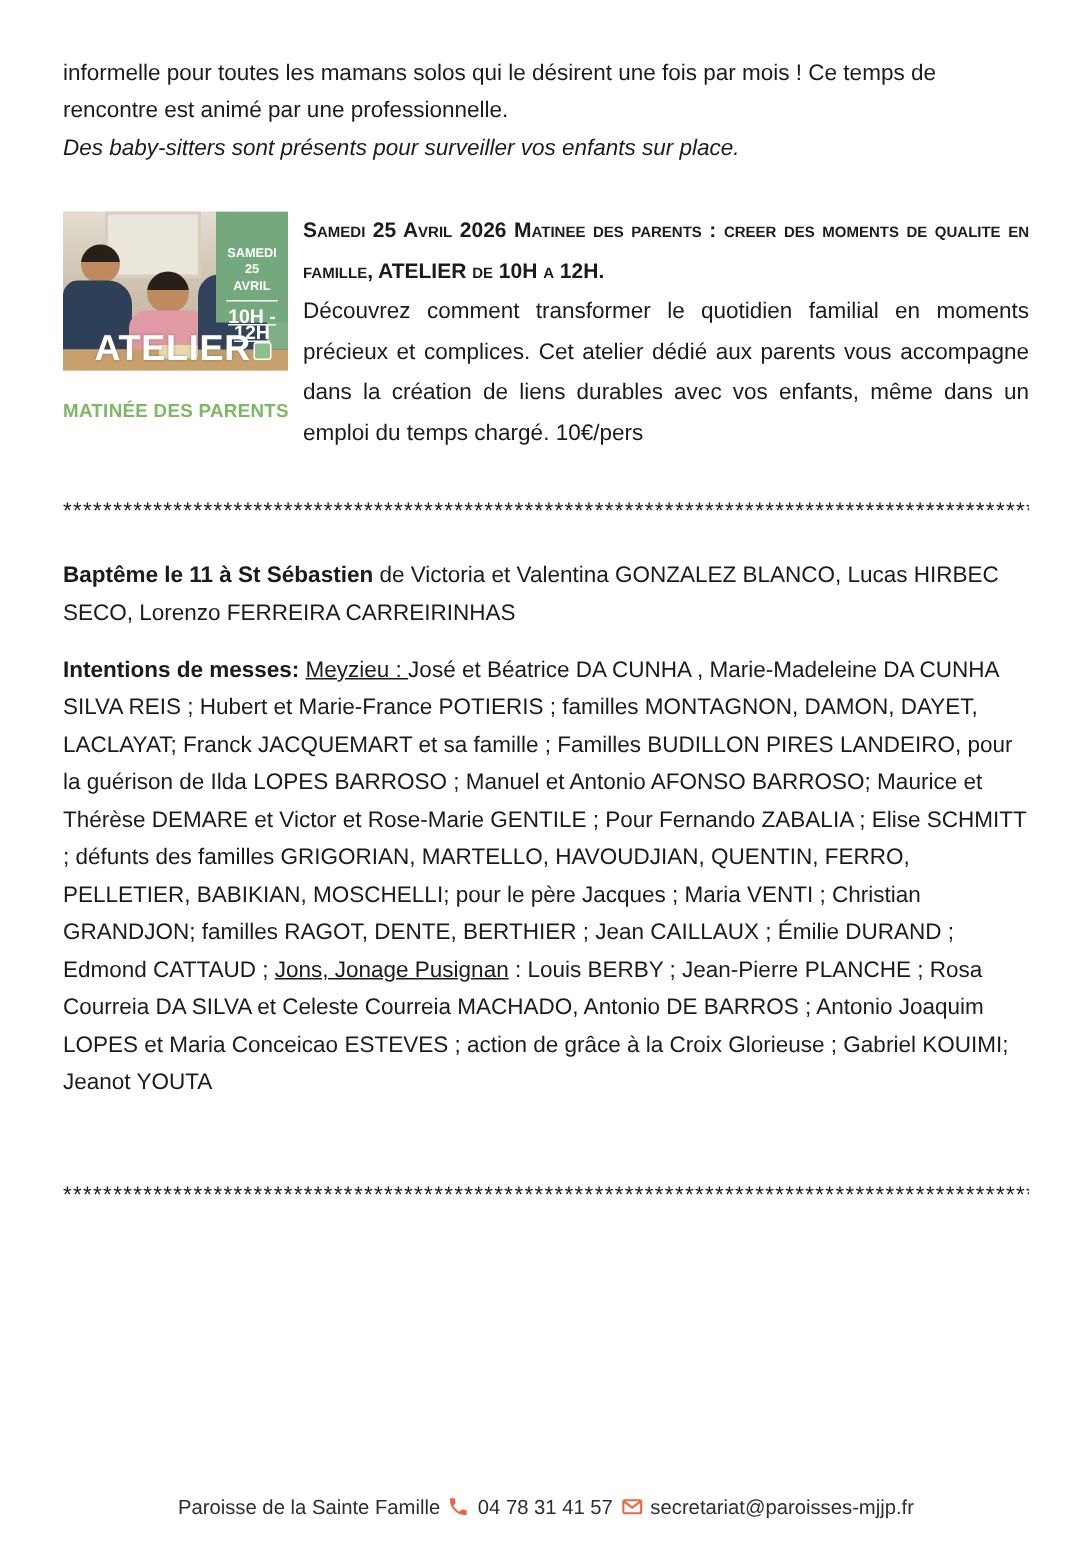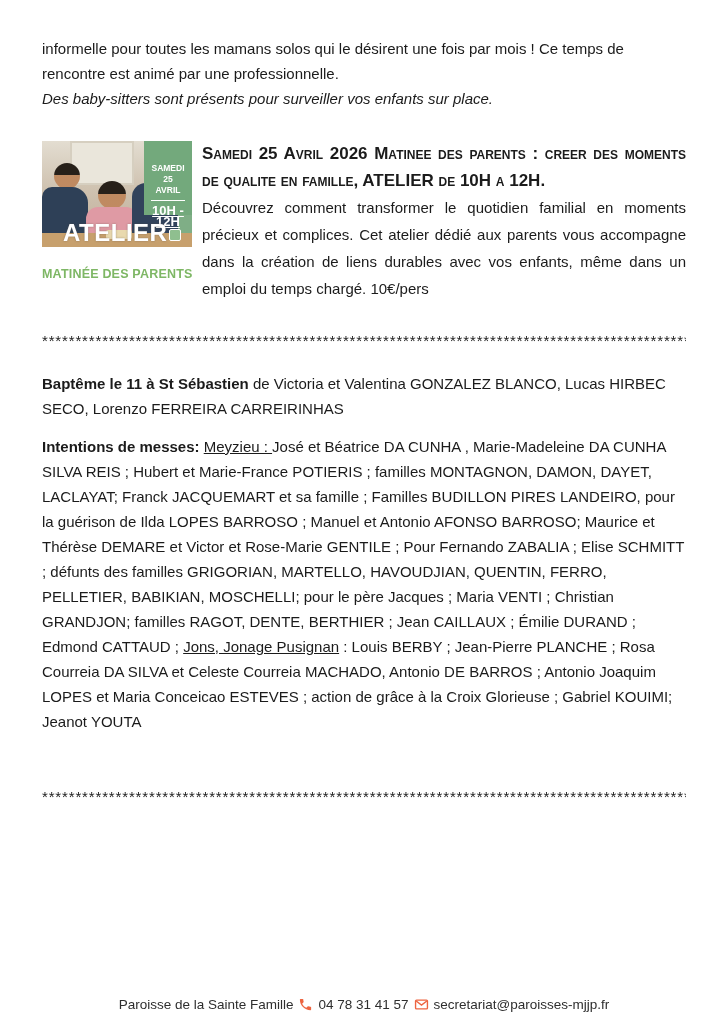--- a/index.html
+++ b/index.html
@@ -74,21 +74,21 @@
     display: inline-block; width: 10px; height: 10px;
     background: #8fbf8f; border: 1px solid #ffffff; border-radius: 2px;
     margin-left: 2px;
   }
   .flyer-caption {
     color: #7eb765; font-weight: bold; font-size: 12.5px; letter-spacing: 0.2px;
     margin-top: 20px; white-space: nowrap;
   }
   .ws-heading {
     margin: 0; padding-top: 3px;
-    font-size: 17px; line-height: 27px; font-weight: bold;
+    font-size: 14px; line-height: 27px; font-weight: bold;
     font-variant: small-caps;
     text-align: justify;
   }
   .ws-body { font-size: 15px; line-height: 27px; margin: 0 0 0 0; text-align: justify; }
   .clear { clear: both; }
 
   .divider {
     margin-top: 30px;
     font-size: 15px; letter-spacing: 0.85px;
     white-space: nowrap; overflow: hidden;

